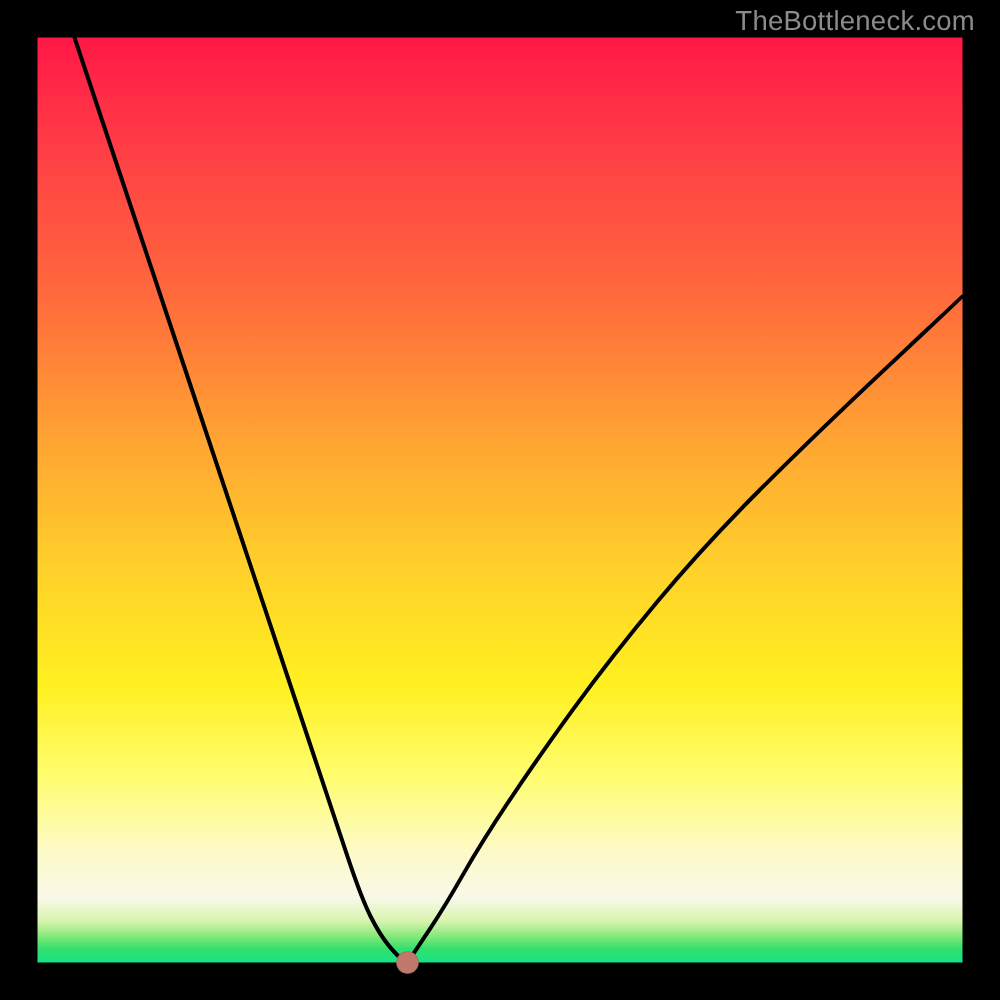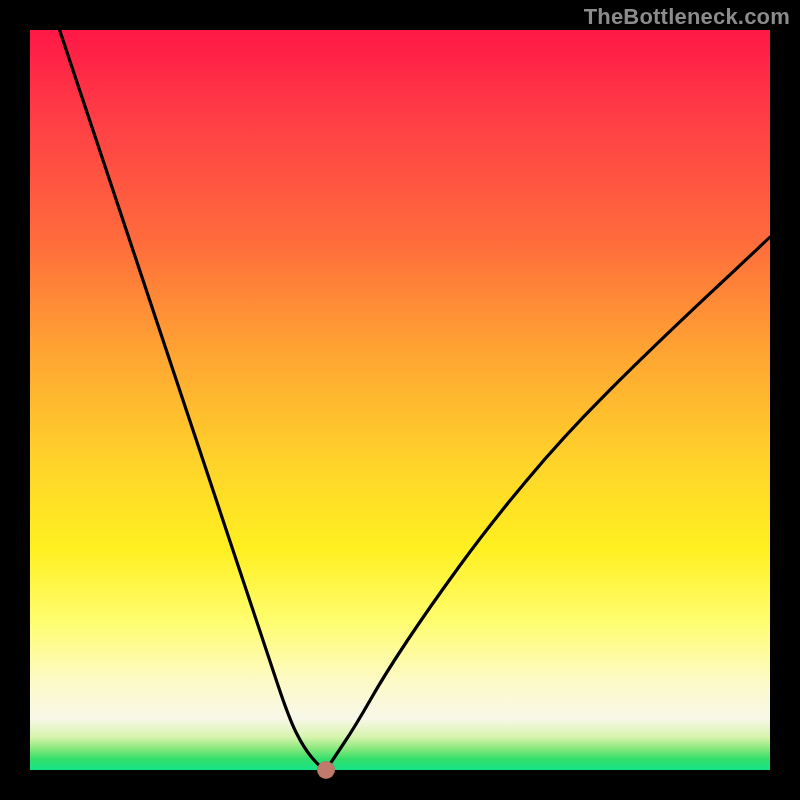--- a/index.html
+++ b/index.html
@@ -47,25 +47,25 @@
     position: absolute;
     left: 0;
     top: 0;
     width: 740px;
     height: 740px;
     overflow: visible;
   }
   .watermark {
     position: absolute;
     top: 4px;
-    right: 10px;
+    right: 20px;
     color: #8b8b8b;
     font-size: 22px;
     letter-spacing: 0.2px;
-    font-weight: 700;
+    font-weight: 400;
     user-select: none;
   }
   .dot {
     position: absolute;
     width: 18px;
     height: 18px;
     border-radius: 50%;
     background: #c07a6b;
     transform: translate(-50%, -50%);
     box-shadow: 0 0 0 0.5px rgba(0,0,0,0.15) inset;

